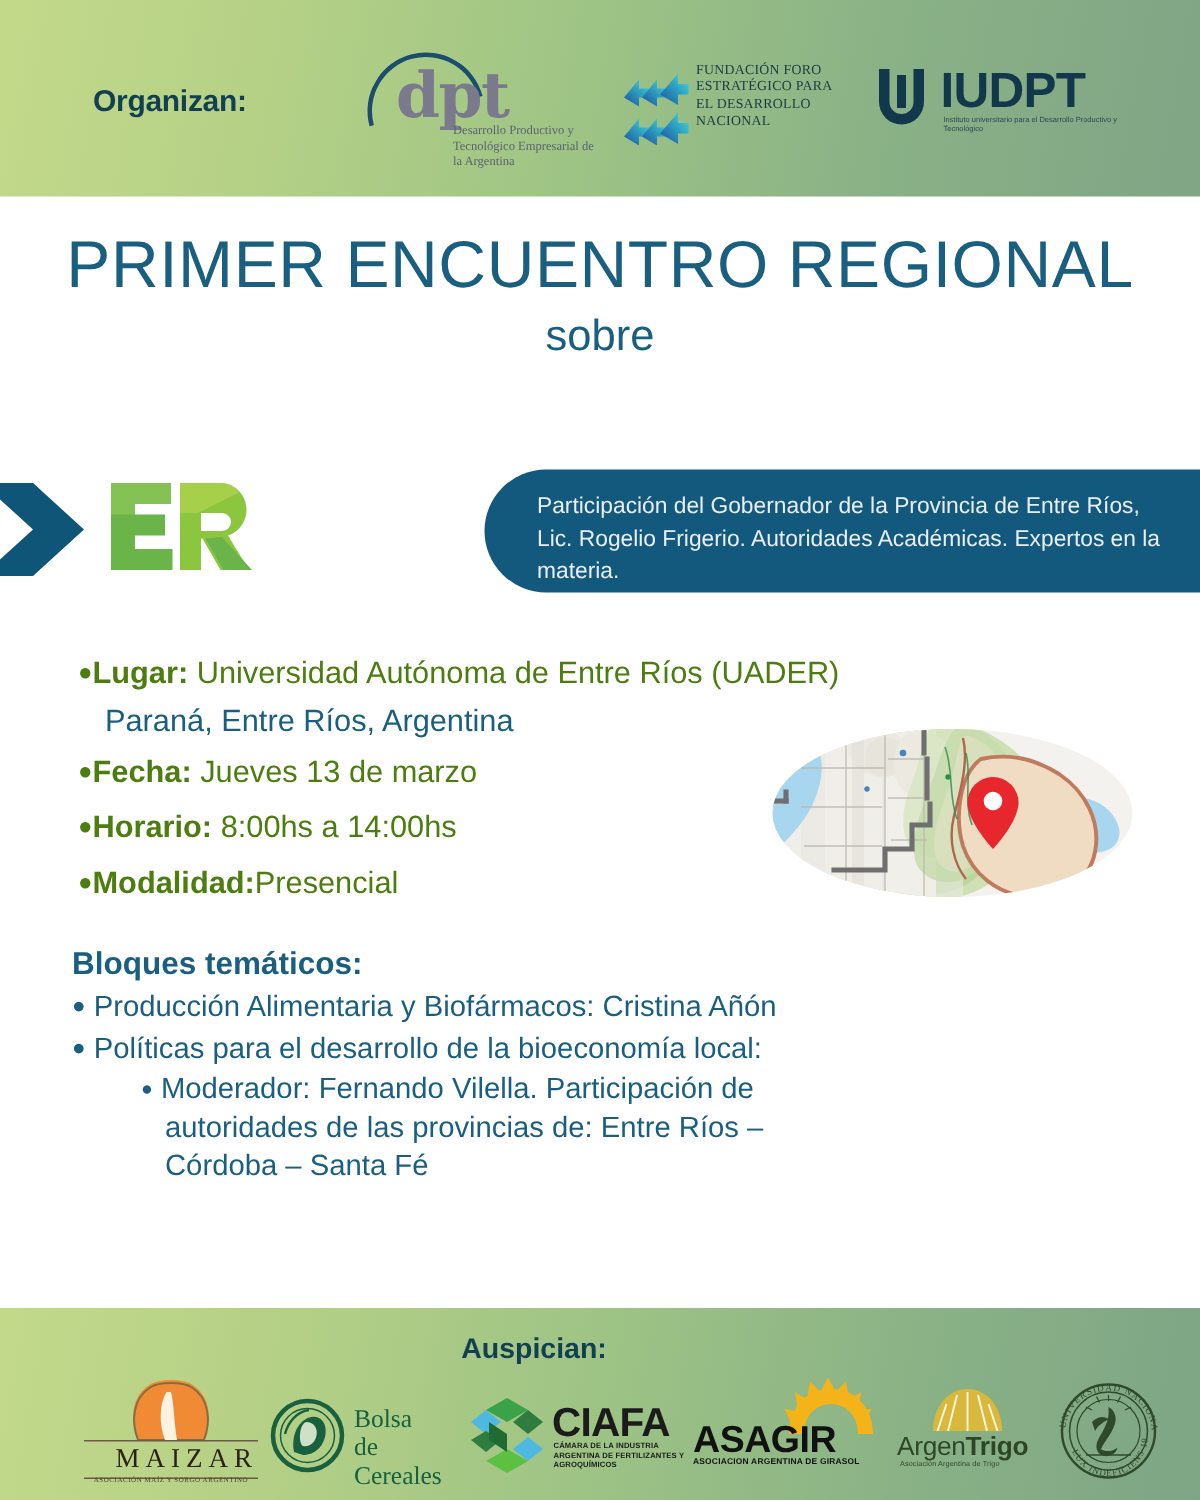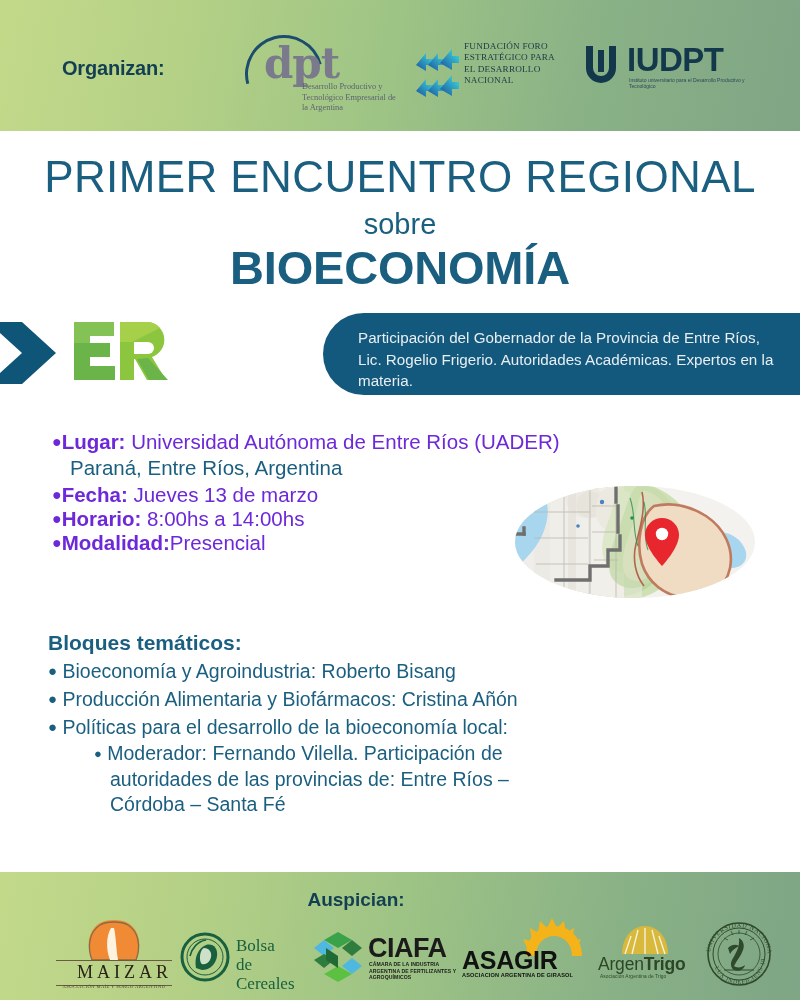--- a/index.html
+++ b/index.html
@@ -193,22 +193,22 @@
   }
 
   
   .details {
     position: absolute;
     left: 52px; top: 430px;
     width: 470px;
   }
   .detail-row {
     font-size: 20.5px;
-    line-height: 24px;
-    color: #6d28d9;
+    line-height: 37px;
+    color: #4d7c0f;
     white-space: nowrap;
   }
   .detail-row .bullet {
     font-size: 16px;
     vertical-align: 2px;
   }
   .detail-row b { font-weight: bold; }
   .detail-cont {
     font-size: 20.5px;
     line-height: 28.5px;
@@ -377,21 +377,20 @@
     <svg class="iudpt-u" viewBox="0 0 36 38">
       <path d="M3 0 h7 v22 a8 8 0 0 0 16 0 V0 h7 v22 a15 15 0 0 1 -30 0 Z" fill="#14384b"></path>
       <rect x="15" y="4" width="6" height="22" fill="#14384b"></rect>
     </svg>
     <div class="iudpt-word">IUDPT</div>
     <div class="iudpt-sub">Instituto universitario para el Desarrollo Productivo y Tecnológico</div>
   </div>
 
   <div class="title-main">PRIMER ENCUENTRO REGIONAL</div>
   <div class="title-sobre">sobre</div>
-  <div class="title-big">BIOECONOMÍA</div>
 
   <svg class="er-chevron" viewBox="0 0 62 70">
     <path d="M-12 4 L22 4 L56 35 L22 66 L-12 66 L22 35 Z" fill="#0f5578"></path>
   </svg>
 
   <svg class="er-logo" viewBox="0 0 100 62">
 
     <path d="M2 2 h40 v14 h-24 v7 h20 v14 h-20 v9 h25 v14 h-41 Z" fill="#6ab44a"></path>
     <path d="M2 2 h40 v14 h-24 v7 h-16 Z" fill="#85c255"></path>
 
@@ -489,24 +488,20 @@
         <circle cx="150" cy="62" r="6.2" fill="#ffffff"></circle>
       </g>
     </svg>
   </div>
 
   <div class="blocks-title">Bloques temáticos:</div>
 
   <div class="blocks-list">
     <div class="block-item">
       <span class="bullet">●</span>
-      <span>Bioeconomía y Agroindustria: Roberto Bisang</span>
-    </div>
-    <div class="block-item">
-      <span class="bullet">●</span>
       <span>Producción Alimentaria y Biofármacos: Cristina Añón</span>
     </div>
     <div class="block-item">
       <span class="bullet">●</span>
       <span>Políticas para el desarrollo de la bioeconomía local:</span>
     </div>
 
     <div class="sub-item">
       <span class="bullet">●</span>
       <span>Moderador: Fernando Vilella. Participación de</span>

